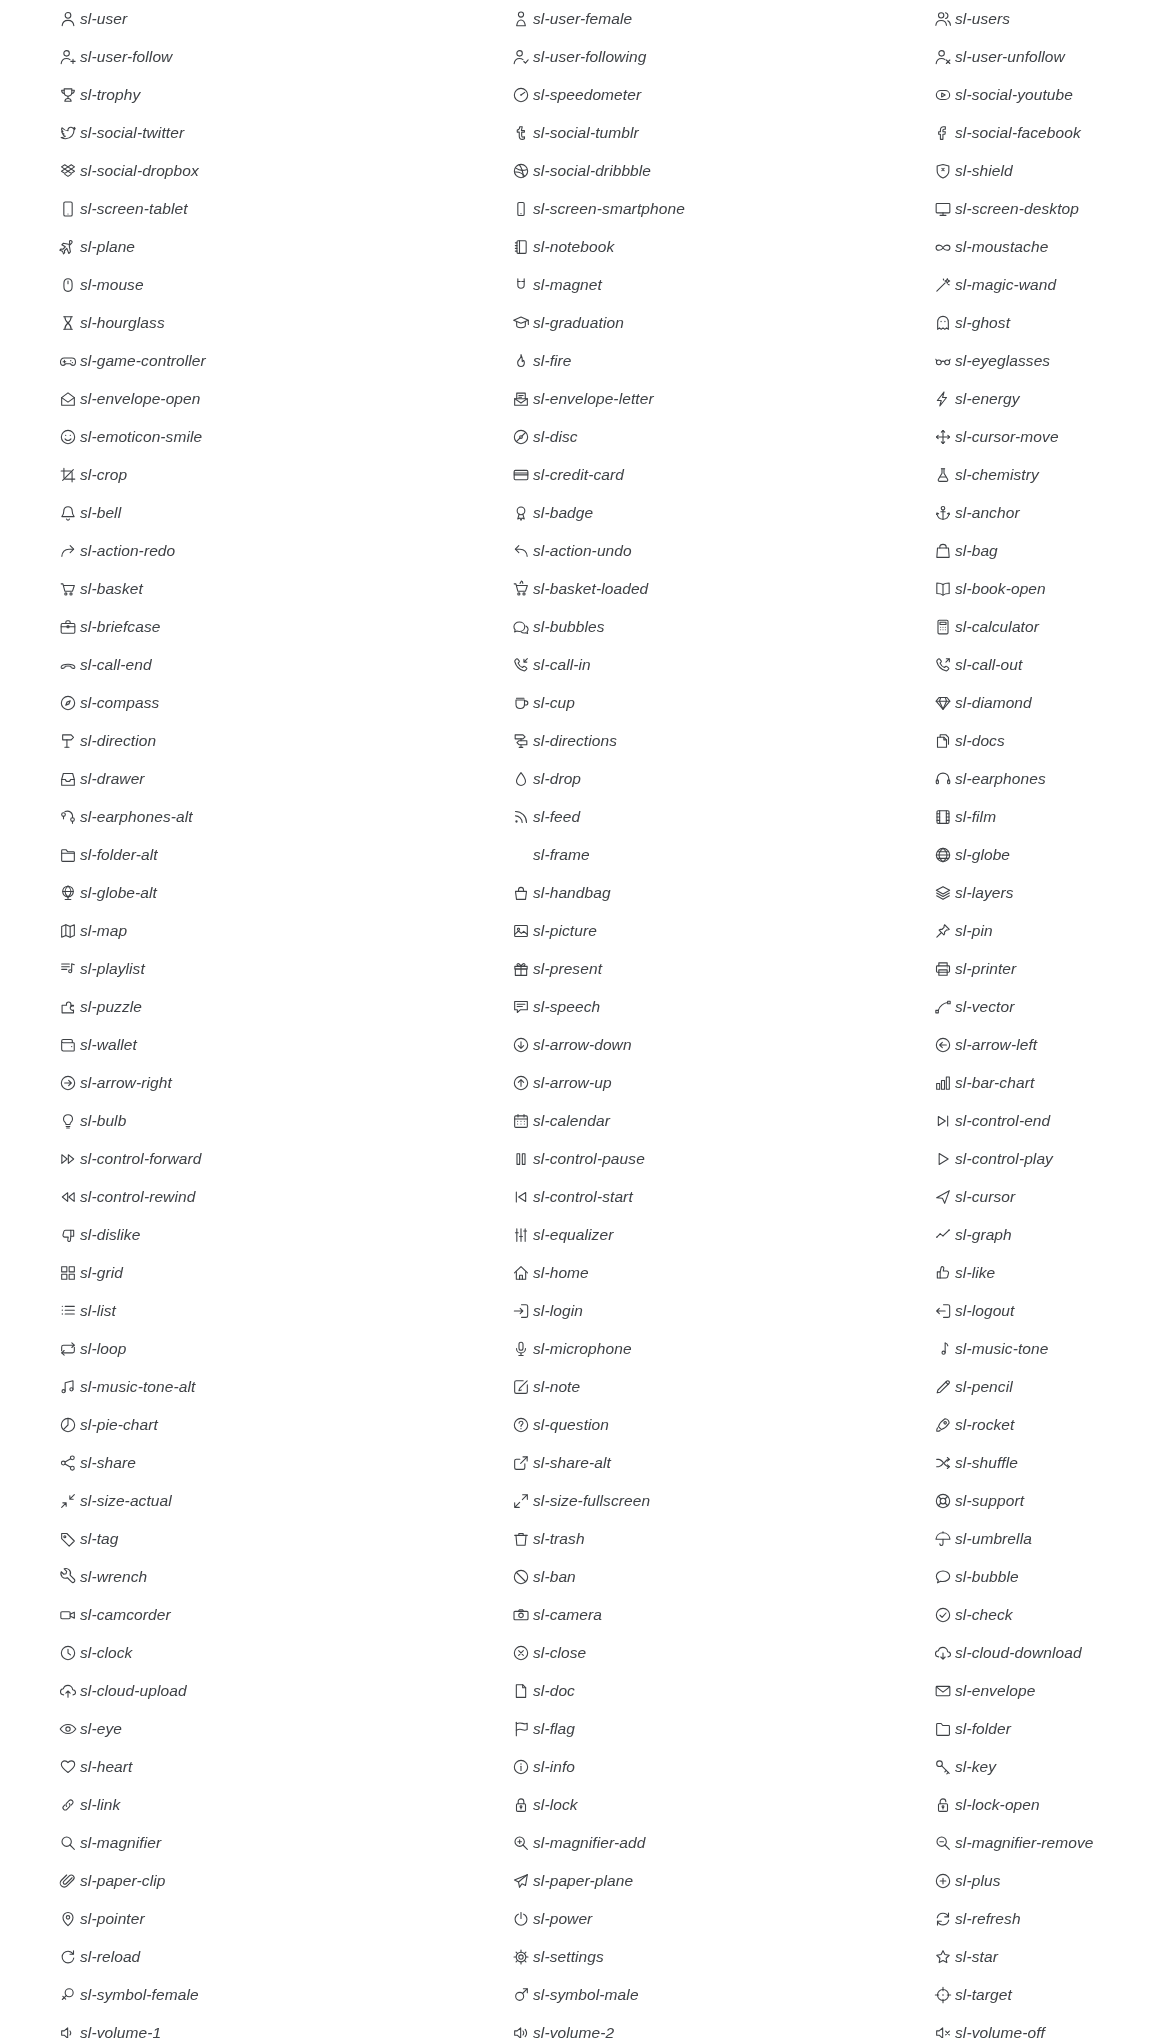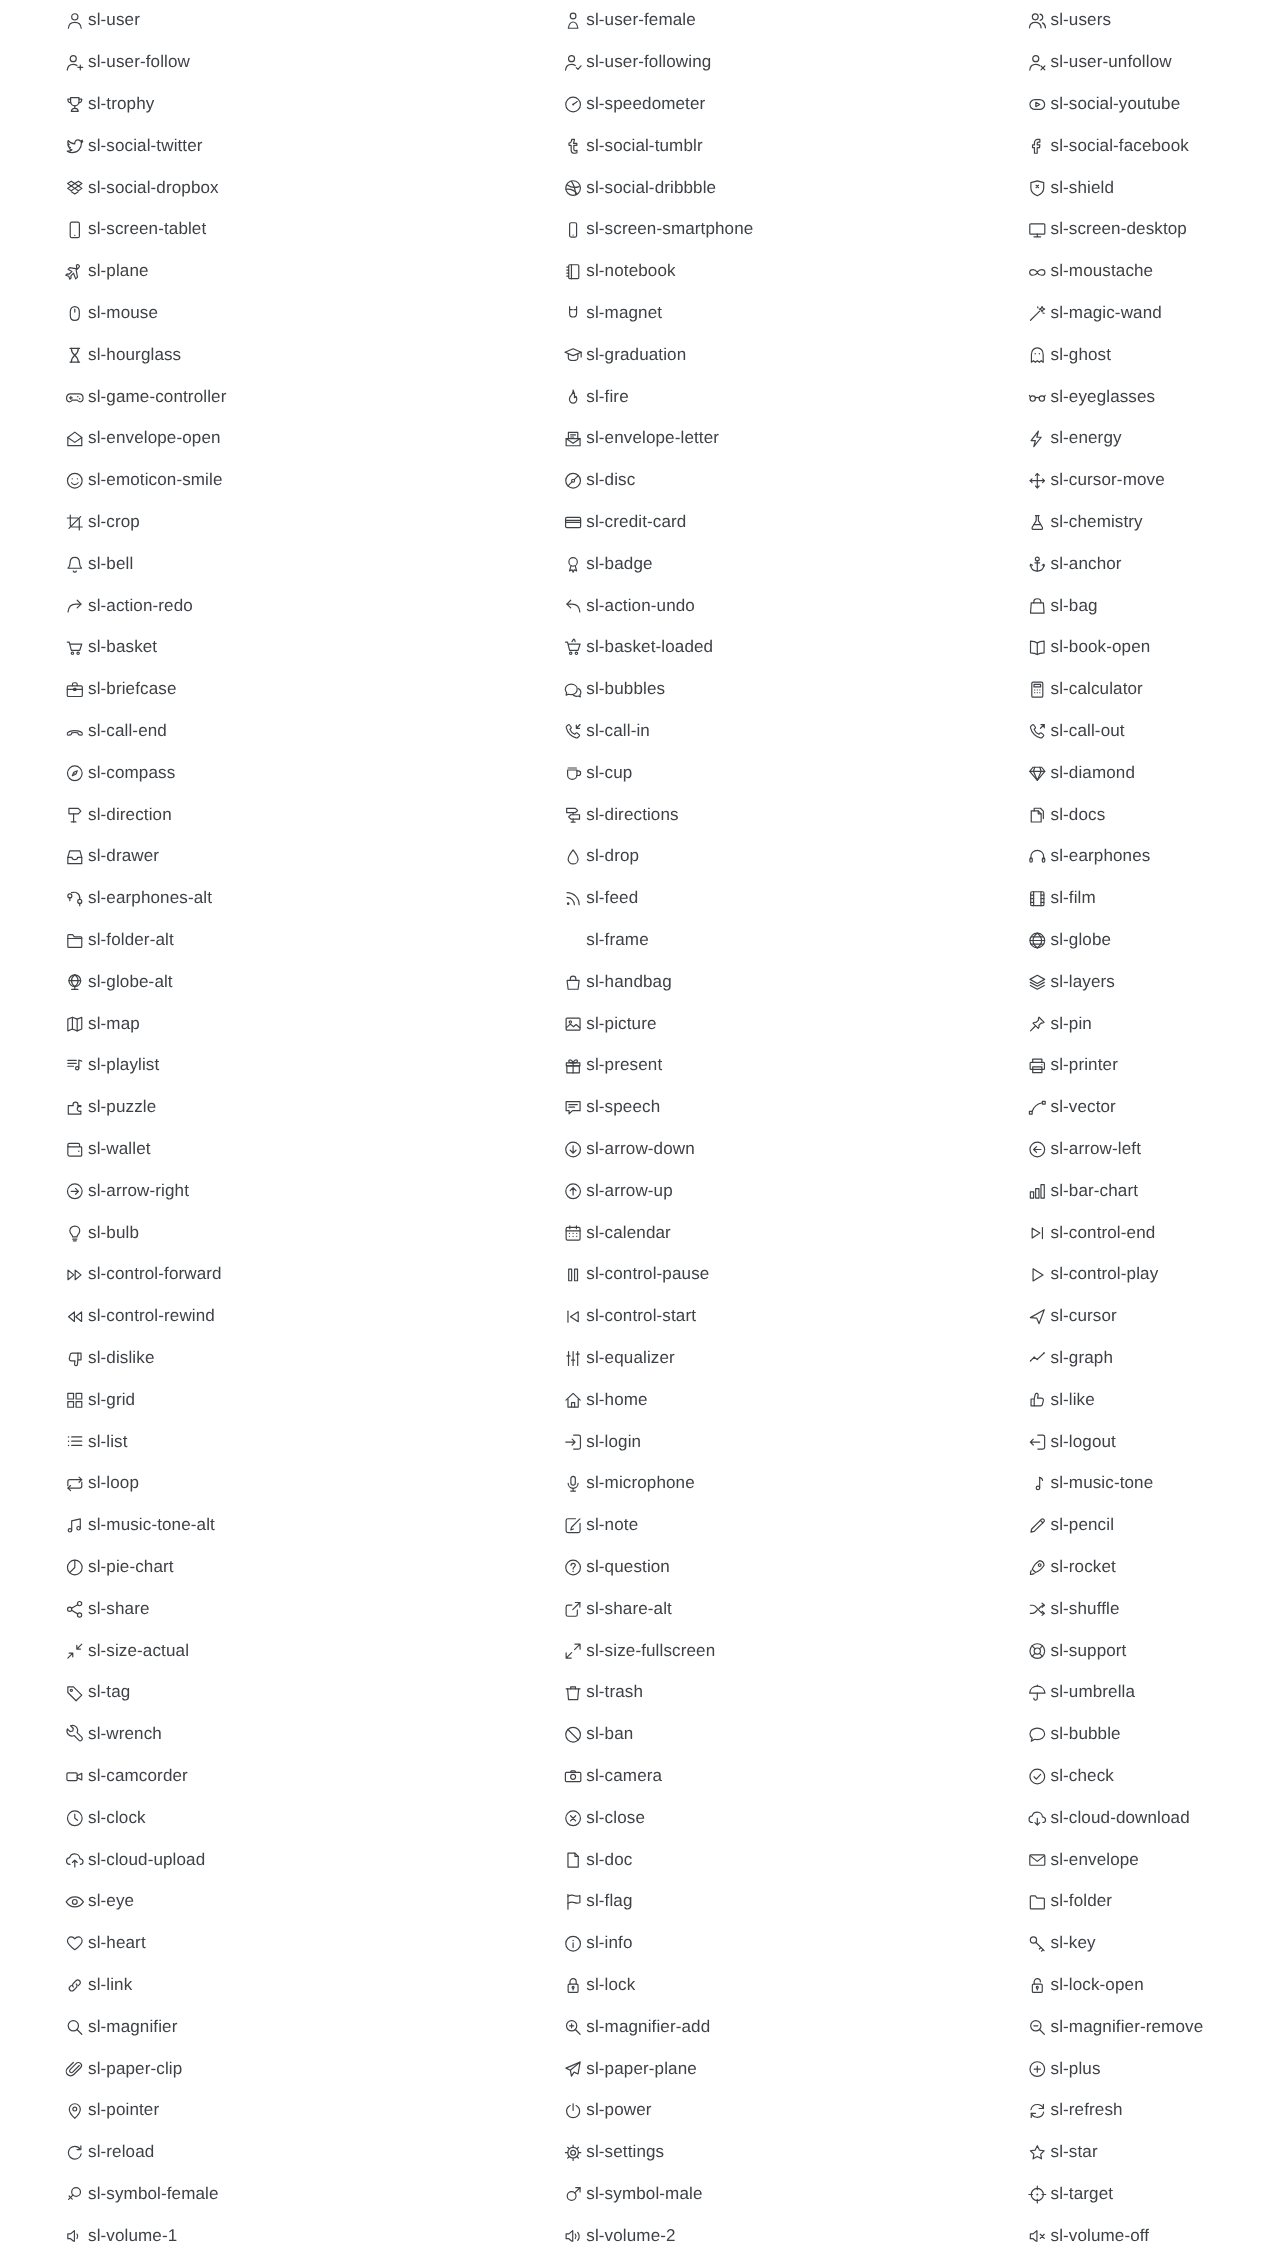--- a/index.html
+++ b/index.html
@@ -1,17 +1,17 @@
 <!DOCTYPE html>
 <html><head>
 <meta charset="utf-8">
 <style>
   html,body{margin:0;padding:0;background:#fff;width:1160px;height:2038px;overflow:hidden;}
   body{font-family:"Liberation Sans",sans-serif;}
-  .grid{position:relative;width:1160px;height:2038px;background:#fff;}
+  .grid{position:relative;width:1160px;height:2038px;background:#fff;font-style:italic;}
   .col{position:absolute;top:0;}
   .col.c0{left:58px}.col.c1{left:511px}.col.c2{left:933px}
   .row{display:flex;align-items:center;height:38px;}
   .ic{width:22px;min-width:22px;display:flex;align-items:center;justify-content:flex-start;}
   .ic svg{width:20px;height:20px;color:#3e4145;stroke:#3e4145;fill:none;stroke-width:1.3;stroke-linecap:round;stroke-linejoin:round;}
   .lb{font-size:15.5px;color:#3e4145;white-space:nowrap;letter-spacing:0.1px;}
   #lib{position:absolute;width:0;height:0;overflow:hidden;}
 </style>
 </head>
 <body>

